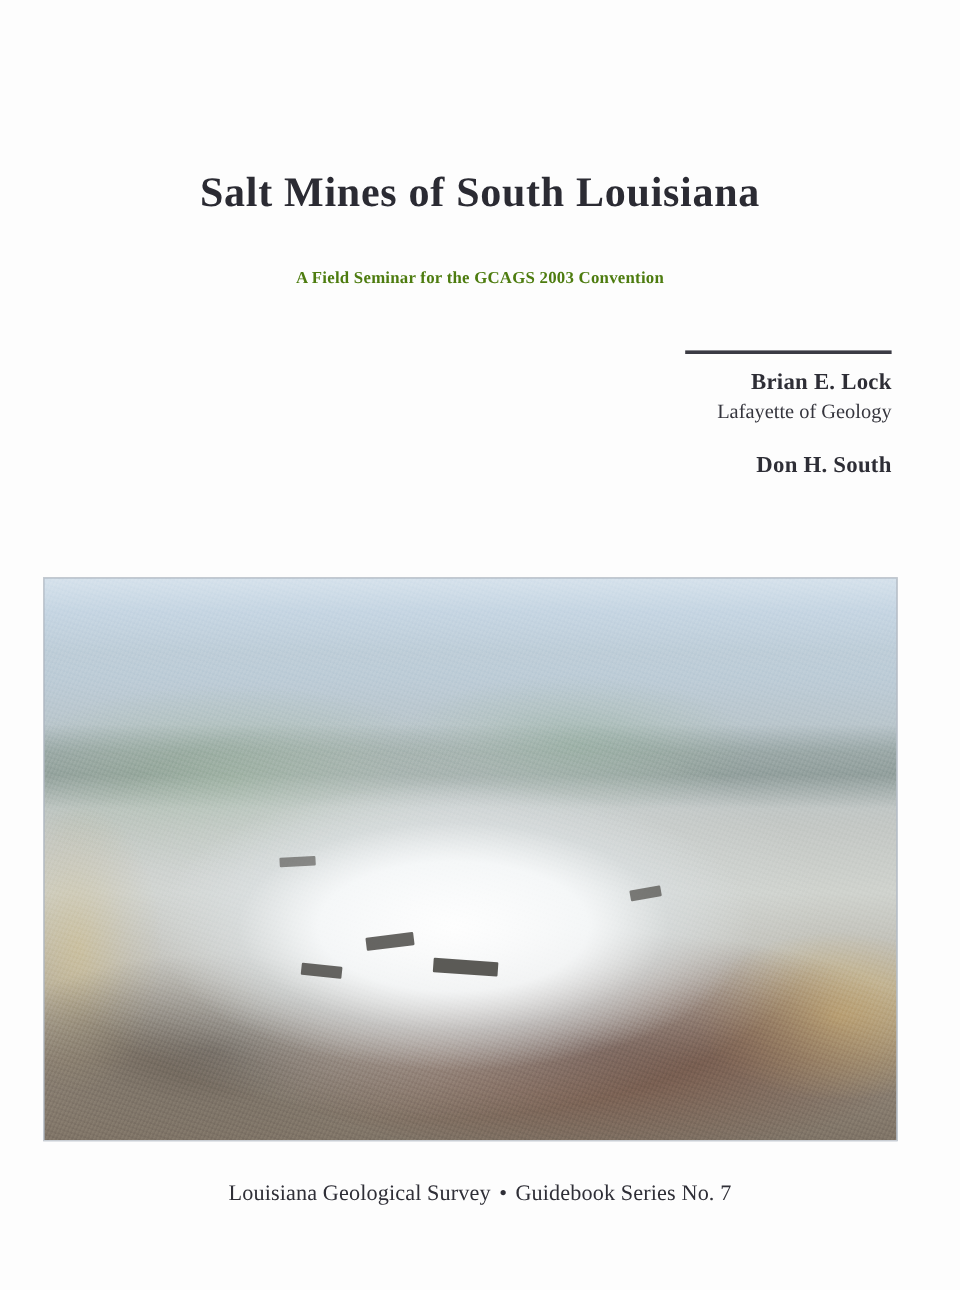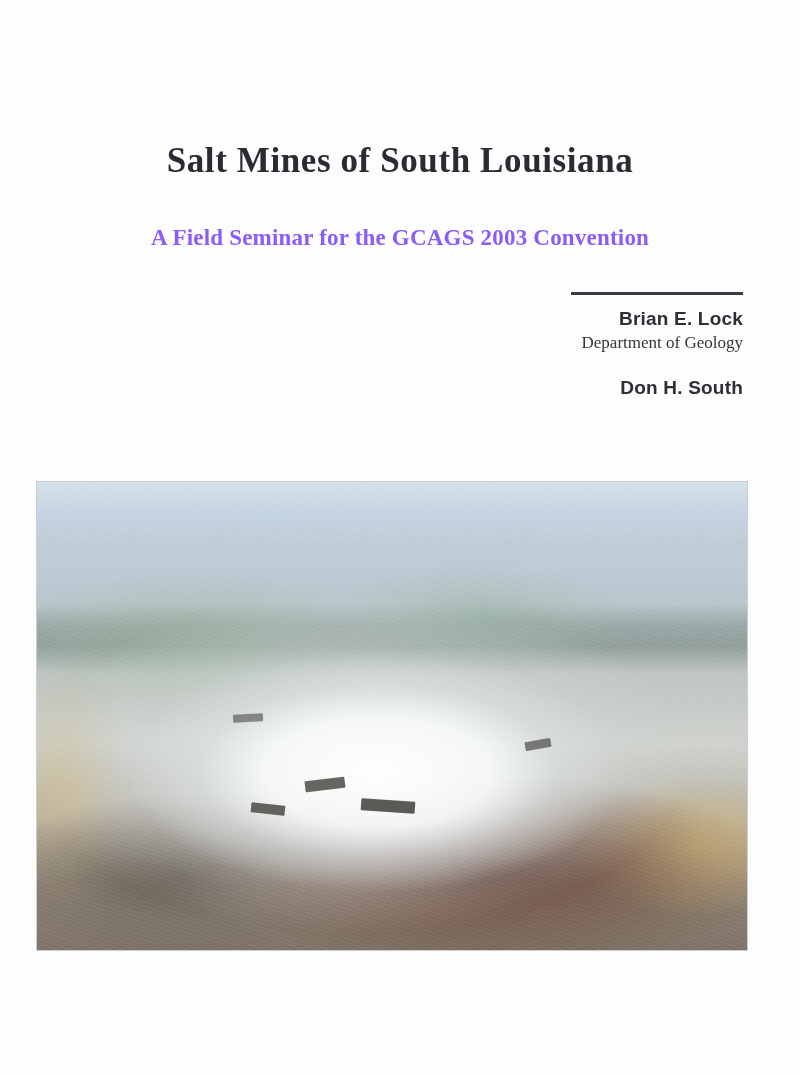--- a/index.html
+++ b/index.html
@@ -38,22 +38,22 @@
     font-size: 35px;
     letter-spacing: 0.6px;
     color: #2b2b33;
     margin: 0;
     line-height: 1.1;
   }
 
   .subtitle {
     font-family: "Liberation Serif", serif;
     font-weight: bold;
-    font-size: 23px;
-    color: #8b5cf6;
+    font-size: 14px;
+    color: #4d7c0f;
     margin: 0;
     padding-top: 44px;
     letter-spacing: 0.2px;
   }
 
   
   .authors {
     position: absolute;
     right: 57px;
     top: 292px;
@@ -63,21 +63,21 @@
 
   .author-rule {
     width: 172px;
     height: 2.5px;
     background: #3b3b44;
     margin-left: auto;
     margin-bottom: 11px;
   }
 
   .author-name {
-    font-family: Liberation Sans, sans-serif;
+    font-family: Liberation Serif, serif;
     font-weight: bold;
     font-size: 19px;
     color: #2e2e36;
     line-height: 1.35;
     letter-spacing: 0.2px;
     text-align: right;
   }
 
   .author-affil {
     font-family: "Liberation Serif", serif;
@@ -227,32 +227,35 @@
   <div class="title-block">
     <h1 class="main-title">Salt Mines of South Louisiana</h1>
     <h2 class="subtitle">A Field Seminar for the GCAGS 2003 Convention</h2>
   </div>
 
   <div class="authors">
     <div class="author-rule"></div>
 
     <div class="author-group">
       <div class="author-name">Brian E. Lock</div>
-      <div class="author-affil">Department of Geology</div>
+      <div class="author-affil">Lafayette of Geology</div>
     </div>
 
     <div class="author-group">
       <div class="author-name">Don H. South</div>
     </div>
   </div>
 
   <div class="photo-frame">
     <div class="photo"></div>
     <div class="photo-grain"></div>
     <div class="mark m1"></div>
     <div class="mark m2"></div>
     <div class="mark m3"></div>
     <div class="mark m4"></div>
     <div class="mark m5"></div>
   </div>
 
+  <div class="footer">
+    <span>Louisiana Geological Survey</span><span class="bullet">•</span><span>Guidebook Series No. 7</span>
+  </div>
 
 </div>
 
 </body></html>

